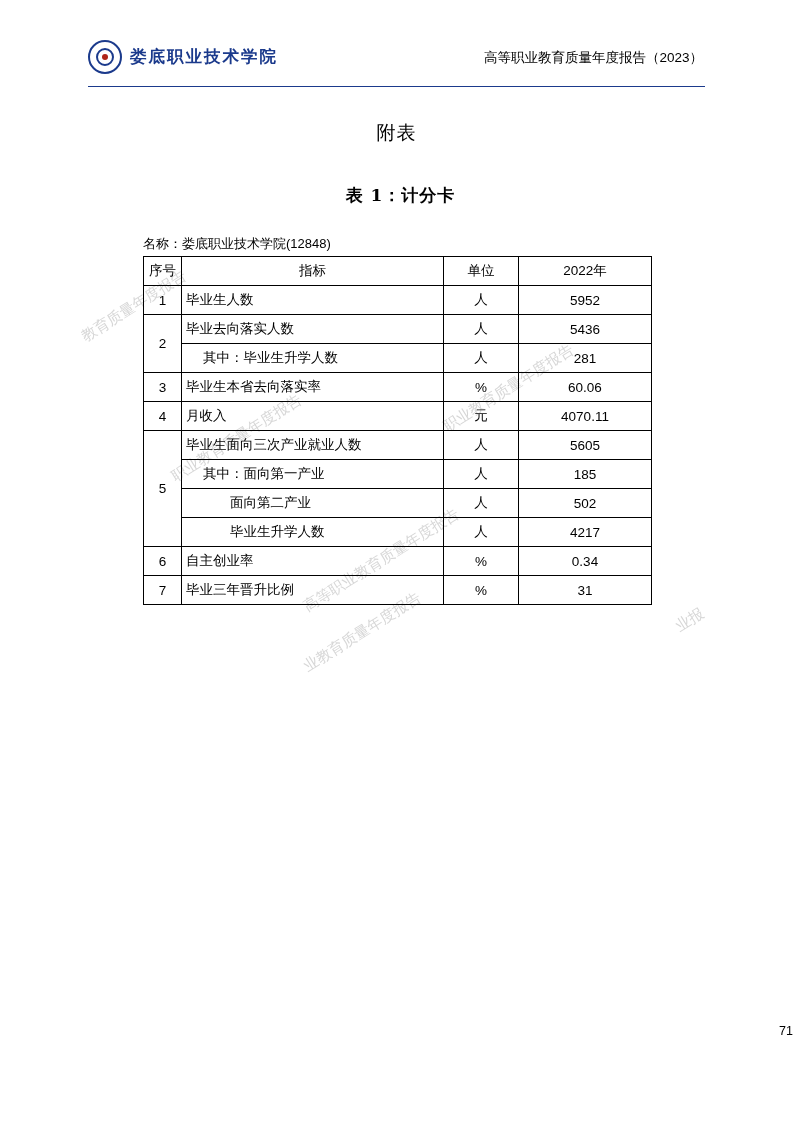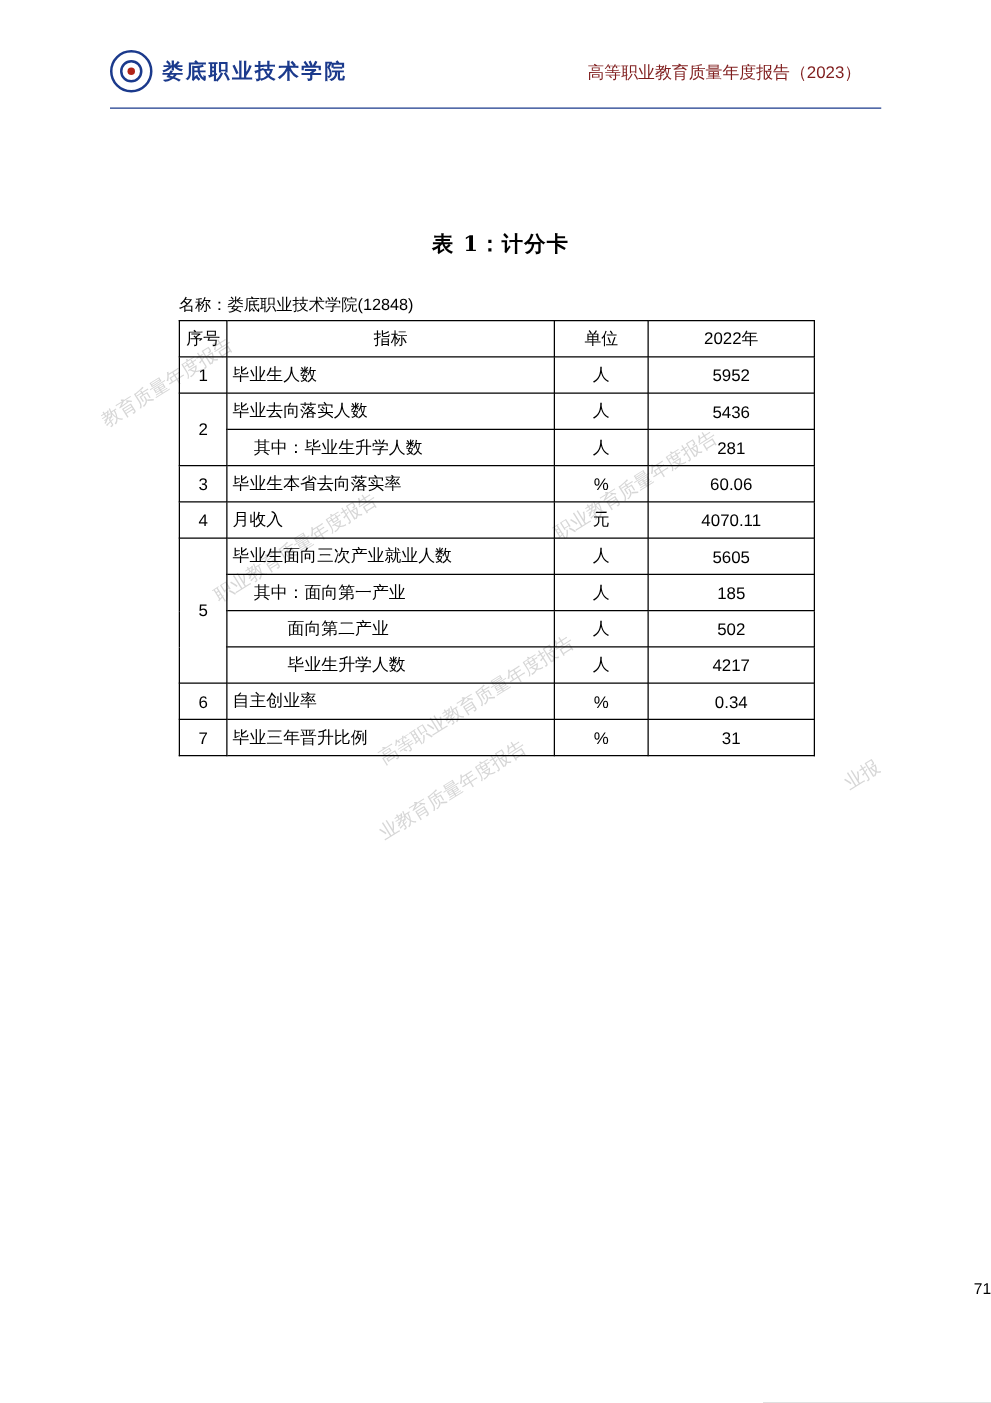--- a/index.html
+++ b/index.html
@@ -71,24 +71,24 @@
   .logo-text {
     font-family: "DejaVu Serif", "Liberation Serif", serif;
     font-weight: bold;
     font-size: 16.5px;
     letter-spacing: 2px;
     color: #1b3a8c;
     white-space: nowrap;
   }
   .header-right {
     position: absolute;
-    right: 16px;
+    right: 2px;
     top: 9px;
     font-size: 13.5px;
-    color: #7f1d1d;
+    color: #000000;
     white-space: nowrap;
   }
   .header-rule {
     position: absolute;
     top: 86px;
     left: 88px;
     right: 88px;
     height: 0;
     border-top: 1.6px solid #1b3a8c;
   }
@@ -194,20 +194,21 @@
 
   <div>
     <div class="wm" style="left:78px;  top:330px; transform: rotate(-32deg);">教育质量年度报告</div>
     <div class="wm" style="left:168px; top:470px; transform: rotate(-32deg);">职业教育质量年度报告</div>
     <div class="wm" style="left:300px; top:600px; transform: rotate(-32deg);">高等职业教育质量年度报告</div>
     <div class="wm" style="left:440px; top:420px; transform: rotate(-32deg);">职业教育质量年度报告</div>
     <div class="wm" style="left:300px; top:660px; transform: rotate(-32deg);">业教育质量年度报告</div>
     <div class="wm" style="left:672px; top:620px; transform: rotate(-32deg);">业报</div>
   </div>
 
+  <div class="doc-title">附表</div>
   <div class="table-title">表 1：计分卡</div>
   <div class="table-caption">名称：娄底职业技术学院(12848)</div>
 
   <table class="scorecard">
     <colgroup>
       <col class="c-no">
         <col class="c-ind">
         <col class="c-unit">
         <col class="c-val">
     </colgroup>

